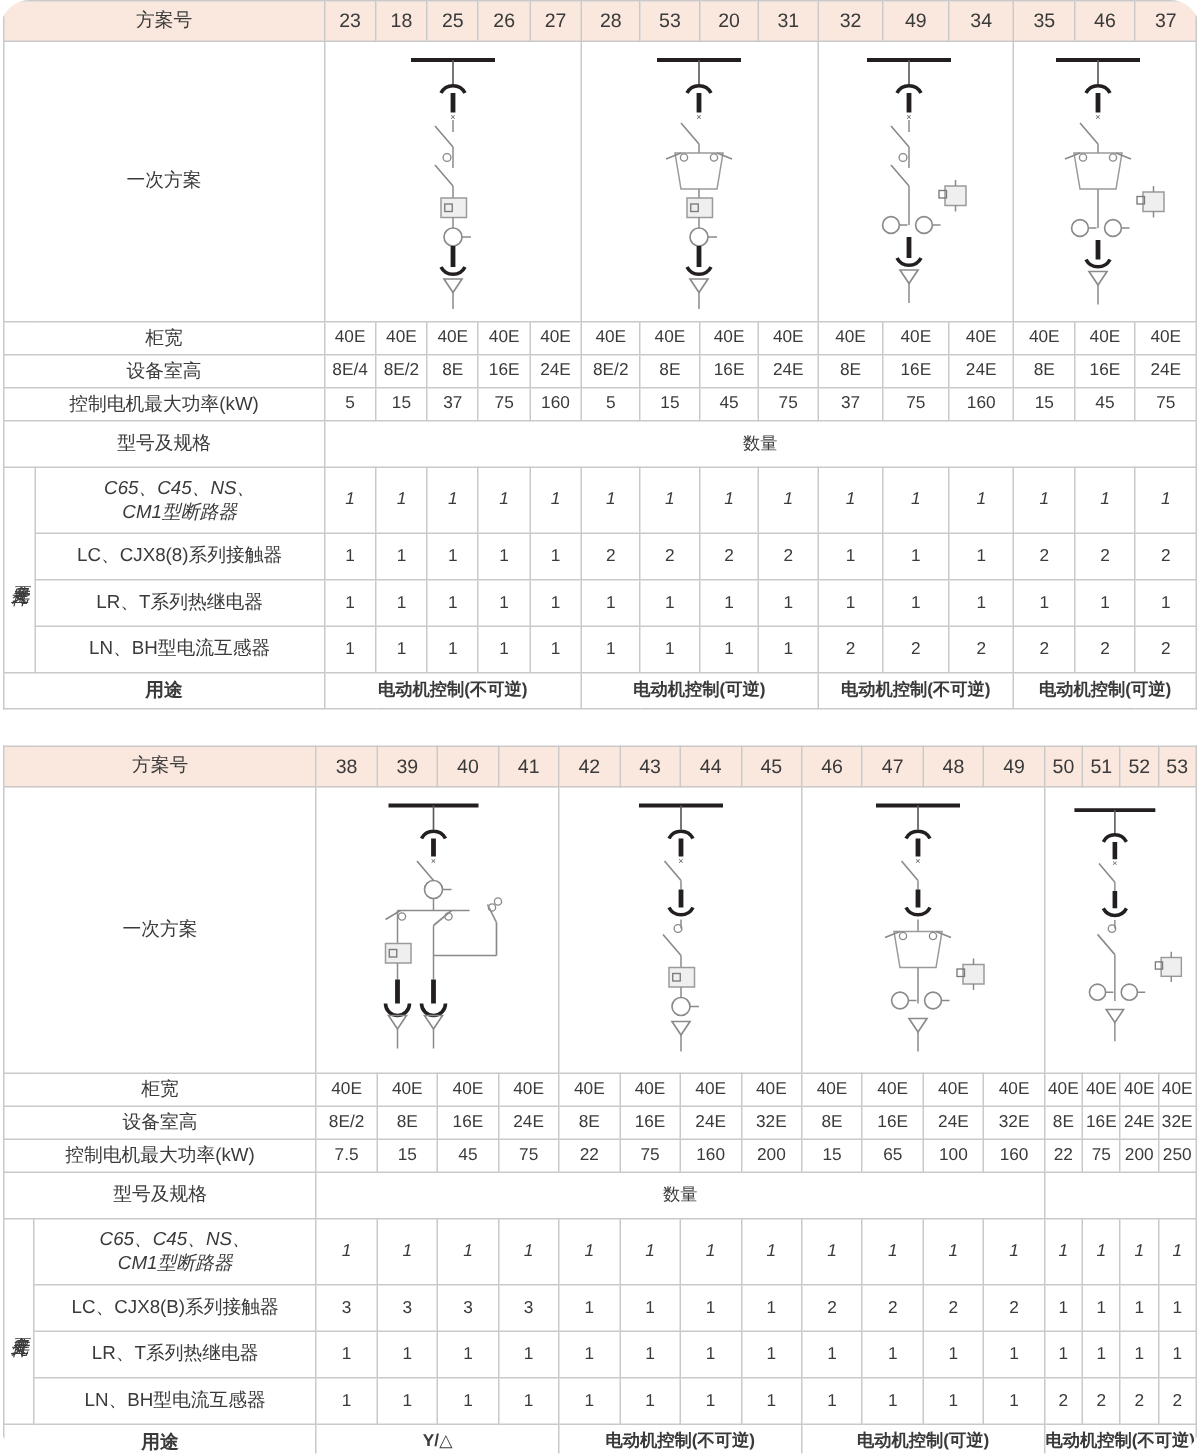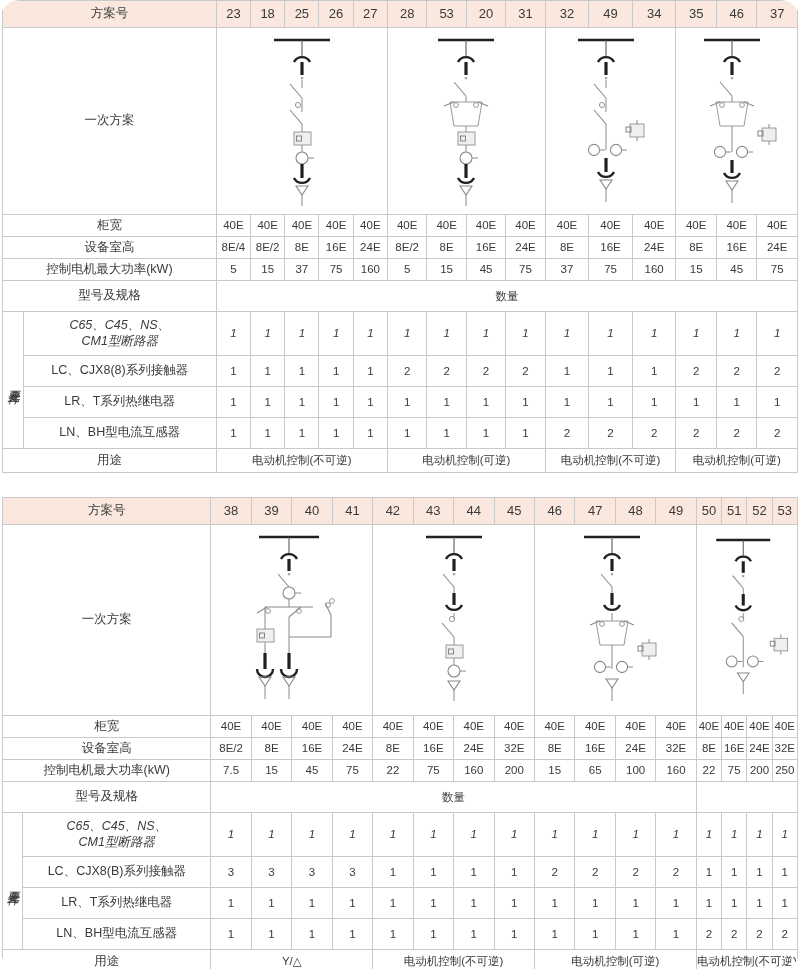--- a/index.html
+++ b/index.html
@@ -59,21 +59,21 @@
   .vert span{
     display:inline-block;
     writing-mode:vertical-rl;
     text-orientation:upright;
     letter-spacing:1px;
     white-space:nowrap;
   }
   .rowSpec{height:22px;}
   .rowQty{height:31px;}
   .rowBrk{height:44px;font-style:italic;}
-  .rowUse{height:24px;}
+  .rowUse{height:24px;font-weight:bold;}
   .diagrow td{height:186px;vertical-align:top;}
   .diagrow2 td{height:190px;vertical-align:top;}
 
   .brkcell{
     text-align:left;
     padding-left:14px;
     font-size:12.5px;
     line-height:1.55;
   }
   .small{font-size:11.5px;}

